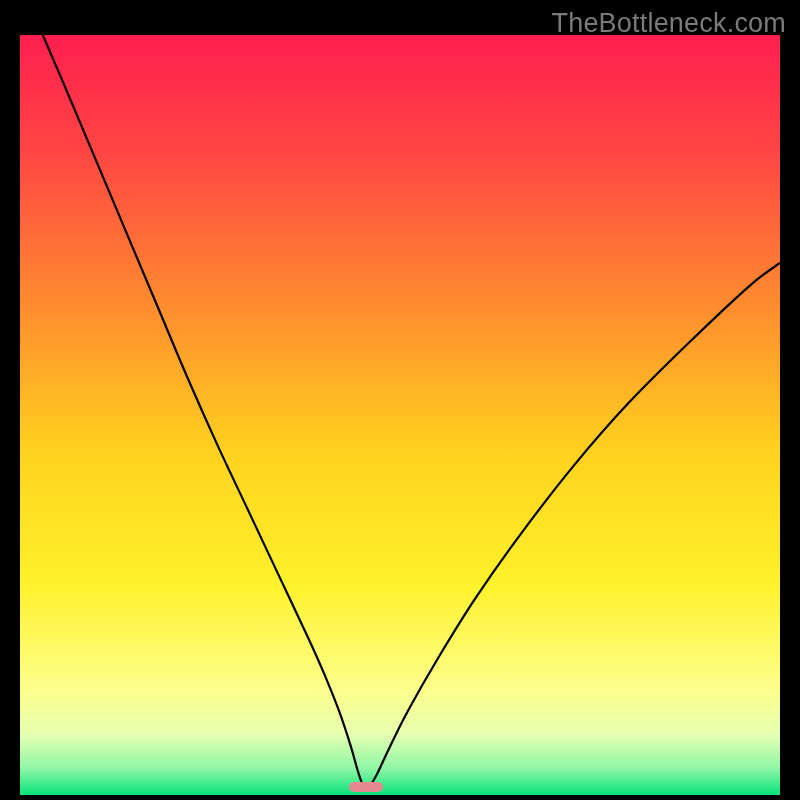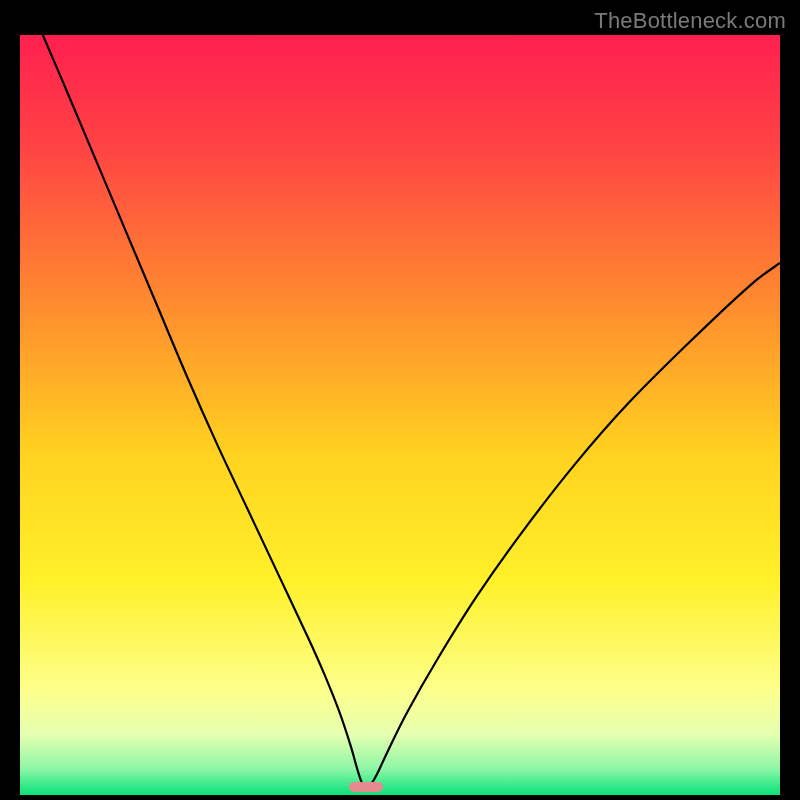--- a/index.html
+++ b/index.html
@@ -24,21 +24,21 @@
     left: 0;
     top: 0;
     width: 760px;
     height: 760px;
   }
   .watermark {
     position: absolute;
     top: 8px;
     right: 14px;
     color: #7a7a7a;
-    font-size: 22px;
+    font-size: 27px;
     font-weight: 500;
     letter-spacing: 0.2px;
   }
   .marker {
     position: absolute;
     background: #e68a8f;
     border-radius: 999px;
   }
   svg { display: block; }
 </style>

